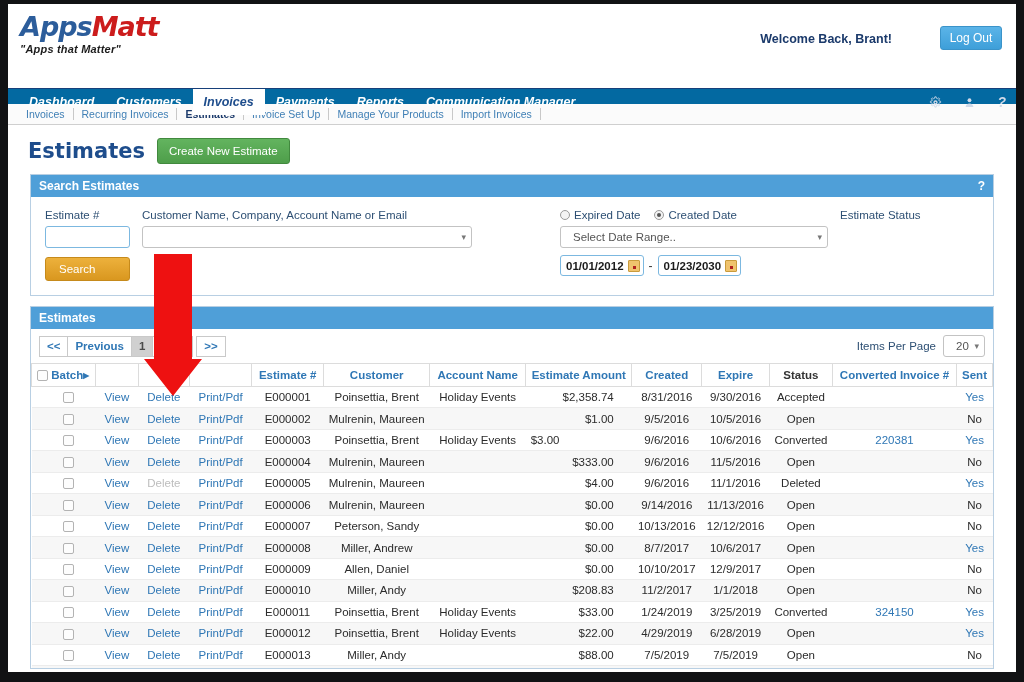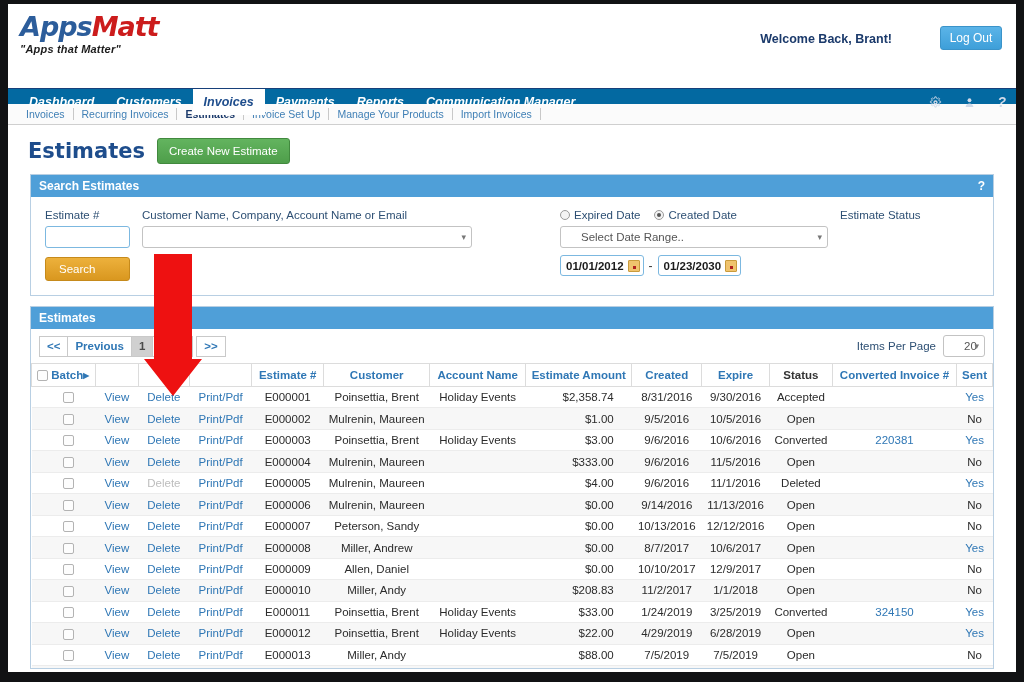--- a/index.html
+++ b/index.html
@@ -78,21 +78,21 @@
   .col-est { width:85px; }
   .col-cust { width:330px; margin-left:12px;}
   .col-date { width:268px; margin-left:88px;}
   .col-status { width:130px; margin-left:12px;}
   input.txt {
     width:100%; height:22px; border:1px solid #7cb8e0; border-radius:3px; padding:0 4px;
     font-size:11.5px; font-family:"Liberation Sans", sans-serif; color:#222; outline:none;
   }
   .selbox {
     height:22px; border:1px solid #c3c3c3; border-radius:3px; background:#fff;
-    position:relative; font-size:11.5px; color:#555; line-height:20px; padding:0 18px 0 20px;
+    position:relative; font-size:11.5px; color:#555; line-height:20px; padding:0 18px 0 12px;
     overflow:hidden; white-space:nowrap; cursor:pointer;
   }
   .selbox:after {
     content:"\25BE"; position:absolute; right:5px; top:0; color:#777; font-size:9px;
   }
   .orange-btn {
     margin-top:9px; background:linear-gradient(#edb13c,#d9971f); border:1px solid #c68a1b;
     border-radius:3px; color:#fff; font-size:11.5px; padding:5px 13px; cursor:pointer;
   }
   .radiorow { display:flex; align-items:center; gap:14px; margin-bottom:5px; font-size:11.5px; color:#2d4f73; }
@@ -322,21 +322,21 @@
               <td>No</td>
             </tr>
             <tr>
               <td style="text-align: left;"><span class="cb" style="margin-left: 26px;"></span></td>
               <td class="acts"><a>View</a></td>
               <td class="acts"><a>Delete</a></td>
               <td class="acts"><a>Print/Pdf</a></td>
               <td>E000003</td>
               <td>Poinsettia, Brent</td>
               <td>Holiday Events</td>
-              <td style="text-align: right; padding-right: 18px;">$3.00</td>
+              <td style="text-align: left; padding-right: 18px;">$3.00</td>
               <td>9/6/2016</td>
               <td>10/6/2016</td>
               <td>Converted</td>
               <td><a class="lnk">220381</a></td>
               <td><a class="lnk">Yes</a></td>
             </tr>
             <tr class="alt">
               <td style="text-align: left;"><span class="cb" style="margin-left: 26px;"></span></td>
               <td class="acts"><a>View</a></td>
               <td class="acts"><a>Delete</a></td>

